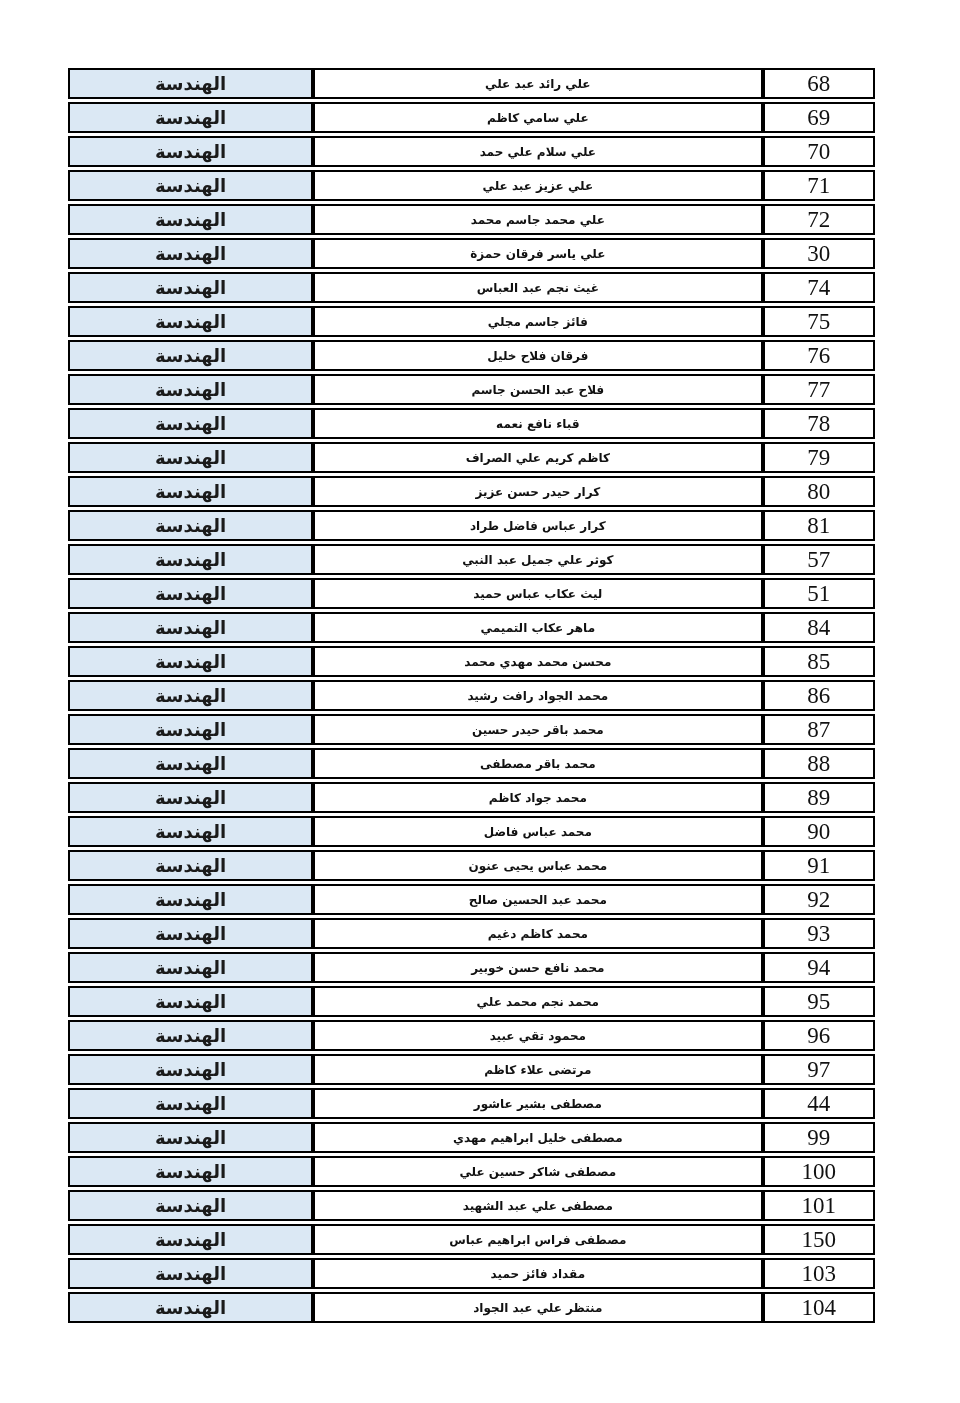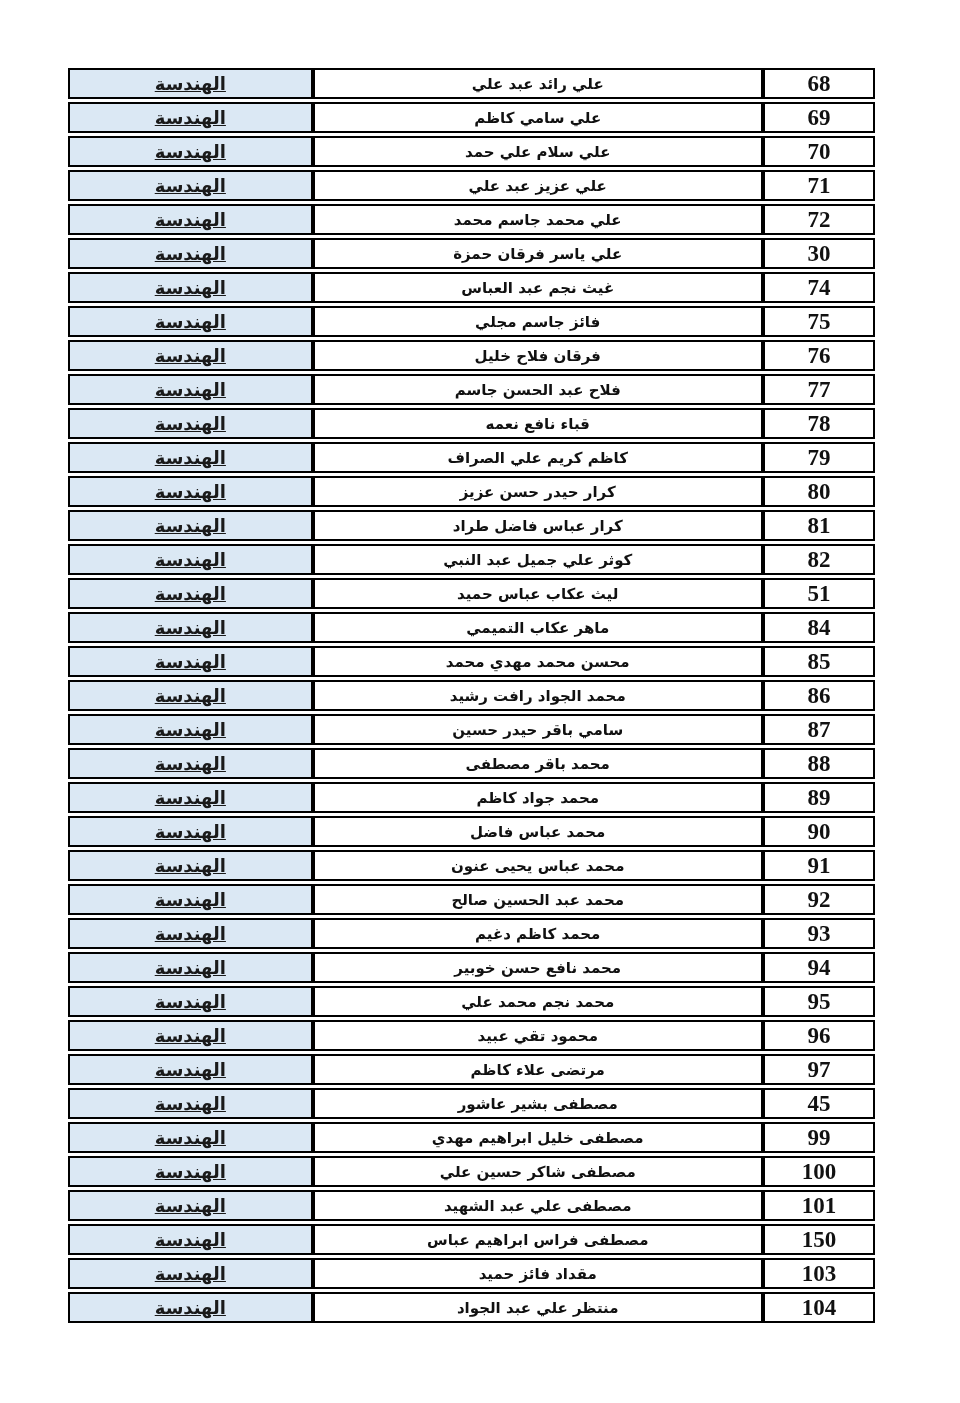--- a/index.html
+++ b/index.html
@@ -30,37 +30,36 @@
     height: 27px;
     text-align: center;
     vertical-align: middle;
     padding: 0 4px;
     overflow: hidden;
     white-space: nowrap;
   }
   td.no-cell {
     width: 102px;
     font-family: "Liberation Serif", serif;
-    font-weight: bold;
+    font-weight: normal;
     font-size: 23px;
     color: #111111;
     direction: ltr;
   }
   td.name-cell {
     width: 444px;
     font-weight: bold;
-    font-size: 15px;
+    font-size: 12px;
     color: #111111;
   }
   td.dept-cell {
     width: 237px;
     font-weight: bold;
     font-size: 18px;
     color: #1a1a1a;
-    text-decoration: underline;
     
   }
 </style>
 </head>
 <body>
 
 <div class="page">
   <table class="roster">
     <tbody>
         <tr>
@@ -127,21 +126,21 @@
     <td class="no-cell">80</td>
     <td class="name-cell">كرار حيدر حسن عزيز</td>
     <td class="dept-cell" style="background: rgb(219, 232, 244);">الهندسة</td>
   </tr>
         <tr>
     <td class="no-cell">81</td>
     <td class="name-cell">كرار عباس فاضل طراد</td>
     <td class="dept-cell" style="background: rgb(219, 232, 244);">الهندسة</td>
   </tr>
         <tr>
-    <td class="no-cell">82</td>
+    <td class="no-cell">57</td>
     <td class="name-cell">كوثر علي جميل عبد النبي</td>
     <td class="dept-cell" style="background: rgb(219, 232, 244);">الهندسة</td>
   </tr>
         <tr>
     <td class="no-cell">51</td>
     <td class="name-cell">ليث عكاب عباس حميد</td>
     <td class="dept-cell" style="background: rgb(219, 232, 244);">الهندسة</td>
   </tr>
         <tr>
     <td class="no-cell">84</td>
@@ -153,21 +152,21 @@
     <td class="name-cell">محسن محمد مهدي محمد</td>
     <td class="dept-cell" style="background: rgb(219, 232, 244);">الهندسة</td>
   </tr>
         <tr>
     <td class="no-cell">86</td>
     <td class="name-cell">محمد الجواد رافت رشيد</td>
     <td class="dept-cell" style="background: rgb(219, 232, 244);">الهندسة</td>
   </tr>
         <tr>
     <td class="no-cell">87</td>
-    <td class="name-cell">سامي باقر حيدر حسين</td>
+    <td class="name-cell">محمد باقر حيدر حسين</td>
     <td class="dept-cell" style="background: rgb(219, 232, 244);">الهندسة</td>
   </tr>
         <tr>
     <td class="no-cell">88</td>
     <td class="name-cell">محمد باقر مصطفى</td>
     <td class="dept-cell" style="background: rgb(219, 232, 244);">الهندسة</td>
   </tr>
         <tr>
     <td class="no-cell">89</td>
     <td class="name-cell">محمد جواد كاظم</td>
@@ -207,21 +206,21 @@
     <td class="no-cell">96</td>
     <td class="name-cell">محمود تقي عبيد</td>
     <td class="dept-cell" style="background: rgb(219, 232, 244);">الهندسة</td>
   </tr>
         <tr>
     <td class="no-cell">97</td>
     <td class="name-cell">مرتضى علاء كاظم</td>
     <td class="dept-cell" style="background: rgb(219, 232, 244);">الهندسة</td>
   </tr>
         <tr>
-    <td class="no-cell">45</td>
+    <td class="no-cell">44</td>
     <td class="name-cell">مصطفى بشير عاشور</td>
     <td class="dept-cell" style="background: rgb(219, 232, 244);">الهندسة</td>
   </tr>
         <tr>
     <td class="no-cell">99</td>
     <td class="name-cell">مصطفى خليل ابراهيم مهدي</td>
     <td class="dept-cell" style="background: rgb(219, 232, 244);">الهندسة</td>
   </tr>
         <tr>
     <td class="no-cell">100</td>

